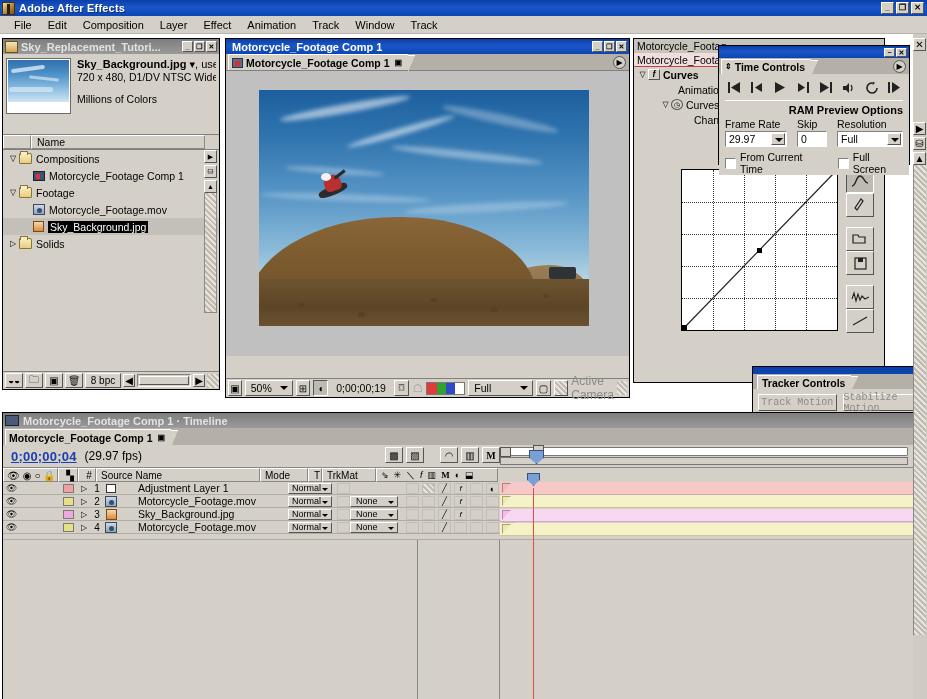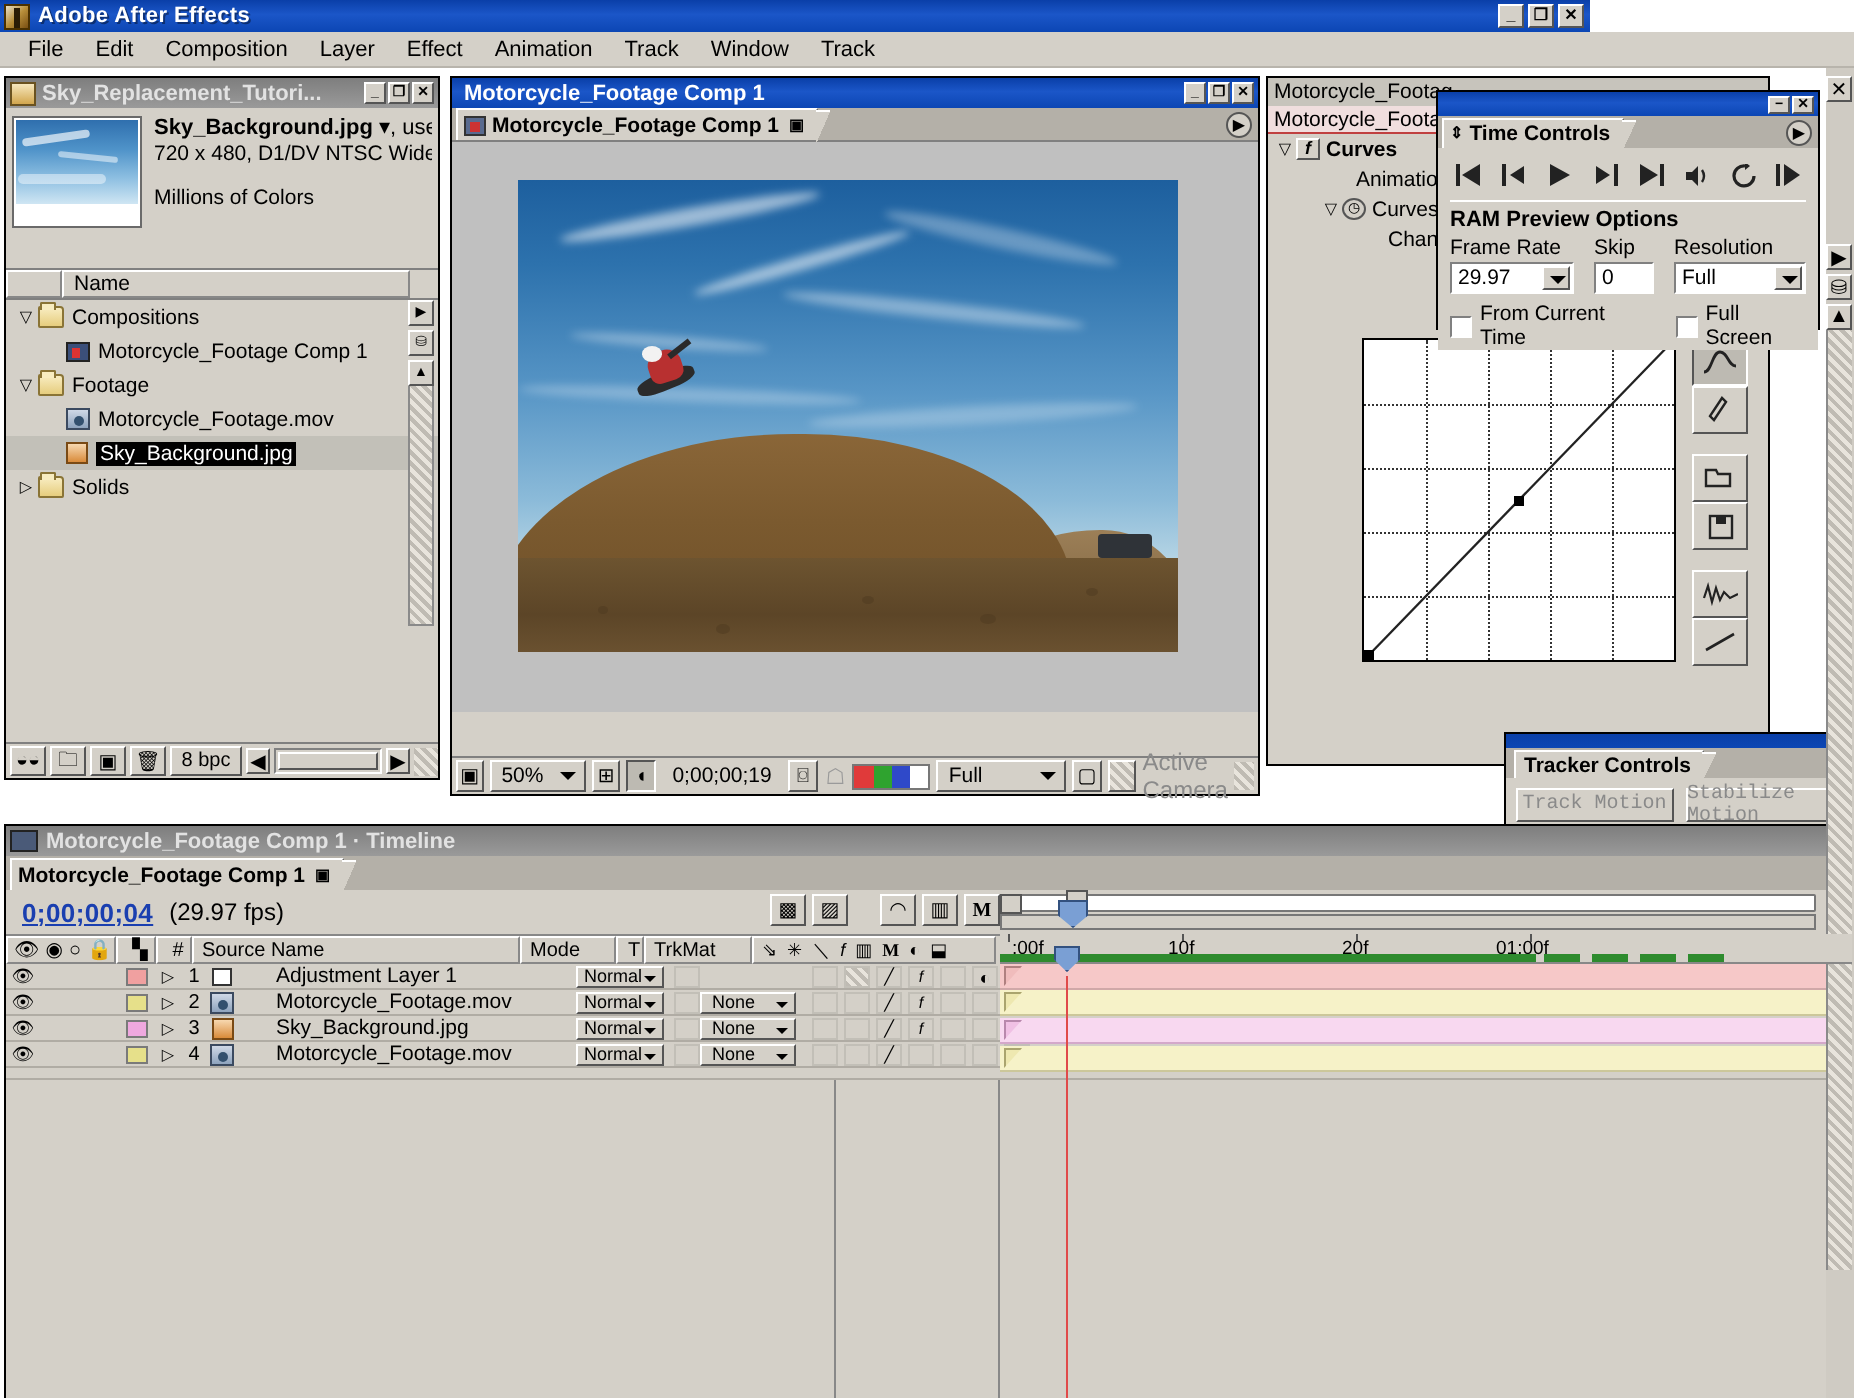--- a/index.html
+++ b/index.html
@@ -12,21 +12,21 @@
     background: #ffffff;
   }
   #app {
     position: relative;
     width: 927px; height: 699px;
     background: #ffffff;
   }
 
   
   .titlebar {
-    position: absolute; left: 0; top: 0; width: 795px; height: 16px;
+    position: absolute; left: 0; top: 0; width: 927px; height: 16px;
     background: linear-gradient(to bottom, #0a3fa8 0%, #1b56c8 45%, #0c46b4 100%);
     display: flex; align-items: center;
     color: #fff; font-weight: bold; font-size: 11px;
   }
   .titlebar .appicon {
     width: 13px; height: 13px; margin: 0 4px 0 2px;
     background: linear-gradient(135deg,#e8dfc8 0%,#b98f3a 50%,#7a4f12 100%);
     border: 1px solid #4a3000;
     position: relative;
   }
@@ -247,21 +247,21 @@
   .tc-tabstrip{height:16px;background:#b4b0a8;display:flex;align-items:flex-end;padding-left:2px;}
   .tc-tab{height:15px;background:#d4d0c8;border:1px solid #fff;border-bottom:none;border-right-color:#6a6a6a;
     display:flex;align-items:center;padding:0 6px 0 3px;font-weight:bold;font-size:10.5px;position:relative;}
   .tc-tab:after{content:"";position:absolute;right:-7px;top:0;width:7px;height:15px;
     background:linear-gradient(to bottom right,#d4d0c8 50%,transparent 50%);border-top:1px solid #fff;}
   .tc-grip{margin-right:3px;font-size:8px;line-height:8px;}
   .tc-body{background:#d4d0c8;padding:3px 6px 0 6px;}
   .tc-transport{display:flex;align-items:center;gap:9px;height:21px;padding-left:2px;}
   .tcbtn{width:14px;height:14px;display:flex;align-items:center;justify-content:center;}
   .tc-sep{height:1px;background:#8a8a8a;margin:2px 0 3px 0;border-bottom:1px solid #fff;}
-  .tc-ramlabel{font-weight:bold;font-size:11px;margin-bottom:2px;}
+  .tc-ramlabel{font-weight:bold;font-size:11px;margin-bottom:2px;text-align:right;}
   .tc-fields{display:flex;gap:10px;}
   .tc-fgrp{display:flex;flex-direction:column;}
   .tc-flabel{font-size:10.5px;margin-bottom:1px;}
   .tc-combo{height:16px;border:1px solid #808080;border-right-color:#fff;border-bottom-color:#fff;background:#fff;display:flex;align-items:center;padding-left:3px;font-size:10.5px;position:relative;}
   .tc-combo .dbtn{position:absolute;right:1px;top:1px;width:14px;height:12px;border:1px solid #fff;border-right-color:#555;border-bottom-color:#555;background:#d4d0c8;}
   .tc-combo .dbtn:after{content:"";position:absolute;left:3px;top:4px;border-left:4px solid transparent;border-right:4px solid transparent;border-top:4px solid #000;}
   .tc-checks{display:flex;gap:14px;margin-top:4px;align-items:center;}
   .ckbox{width:11px;height:11px;border:1px solid #808080;border-right-color:#fff;border-bottom-color:#fff;background:#fff;margin-right:4px;flex:none;}
   .ckrow{display:flex;align-items:center;font-size:10.5px;}
 
@@ -821,35 +821,20 @@
         <span><i>f</i></span>
         <span>▥</span>
         <span><b style="font-family:'Liberation Serif',serif">M</b></span>
         <span>◐</span>
         <span>⬓</span>
       </div>
     </div>
 
     <div class="tl-rows" style="height:56px">
 
-      <div class="tl-ruler" style="top:-15px;height:15px;z-index:6;">
-        <div class="rtick" style="left:4px"></div>
-          <div class="rlab" style="left:6px">:00f</div>
-        <div class="rtick" style="left:91px"></div>
-          <div class="rlab" style="left:84px">10f</div>
-        <div class="rtick" style="left:178px"></div>
-          <div class="rlab" style="left:171px">20f</div>
-        <div class="rtick" style="left:265px"></div>
-          <div class="rlab" style="left:248px">01:00f</div>
-        <div class="workbar" style="right:auto;width:268px"></div>
-        <div style="position:absolute;bottom:0;left:272px;width:18px;height:4px;background:#2e8b2e;"></div>
-        <div style="position:absolute;bottom:0;left:296px;width:18px;height:4px;background:#2e8b2e;"></div>
-        <div style="position:absolute;bottom:0;left:320px;width:18px;height:4px;background:#2e8b2e;"></div>
-        <div style="position:absolute;bottom:0;left:344px;width:18px;height:4px;background:#2e8b2e;"></div>
-      </div>
 
       <div class="lrow">
         <div style="width:55px;display:flex;align-items:center;padding-left:3px">
             <span class="eye">👁</span>
           </div>
         <div style="width:20px;display:flex;justify-content:center">
             <span class="swatch" style="background:#f0a0a0"></span>
           </div>
         <div style="width:12px;text-align:center;font-size:8px">▷</div>
         <div class="lnum">1</div>

